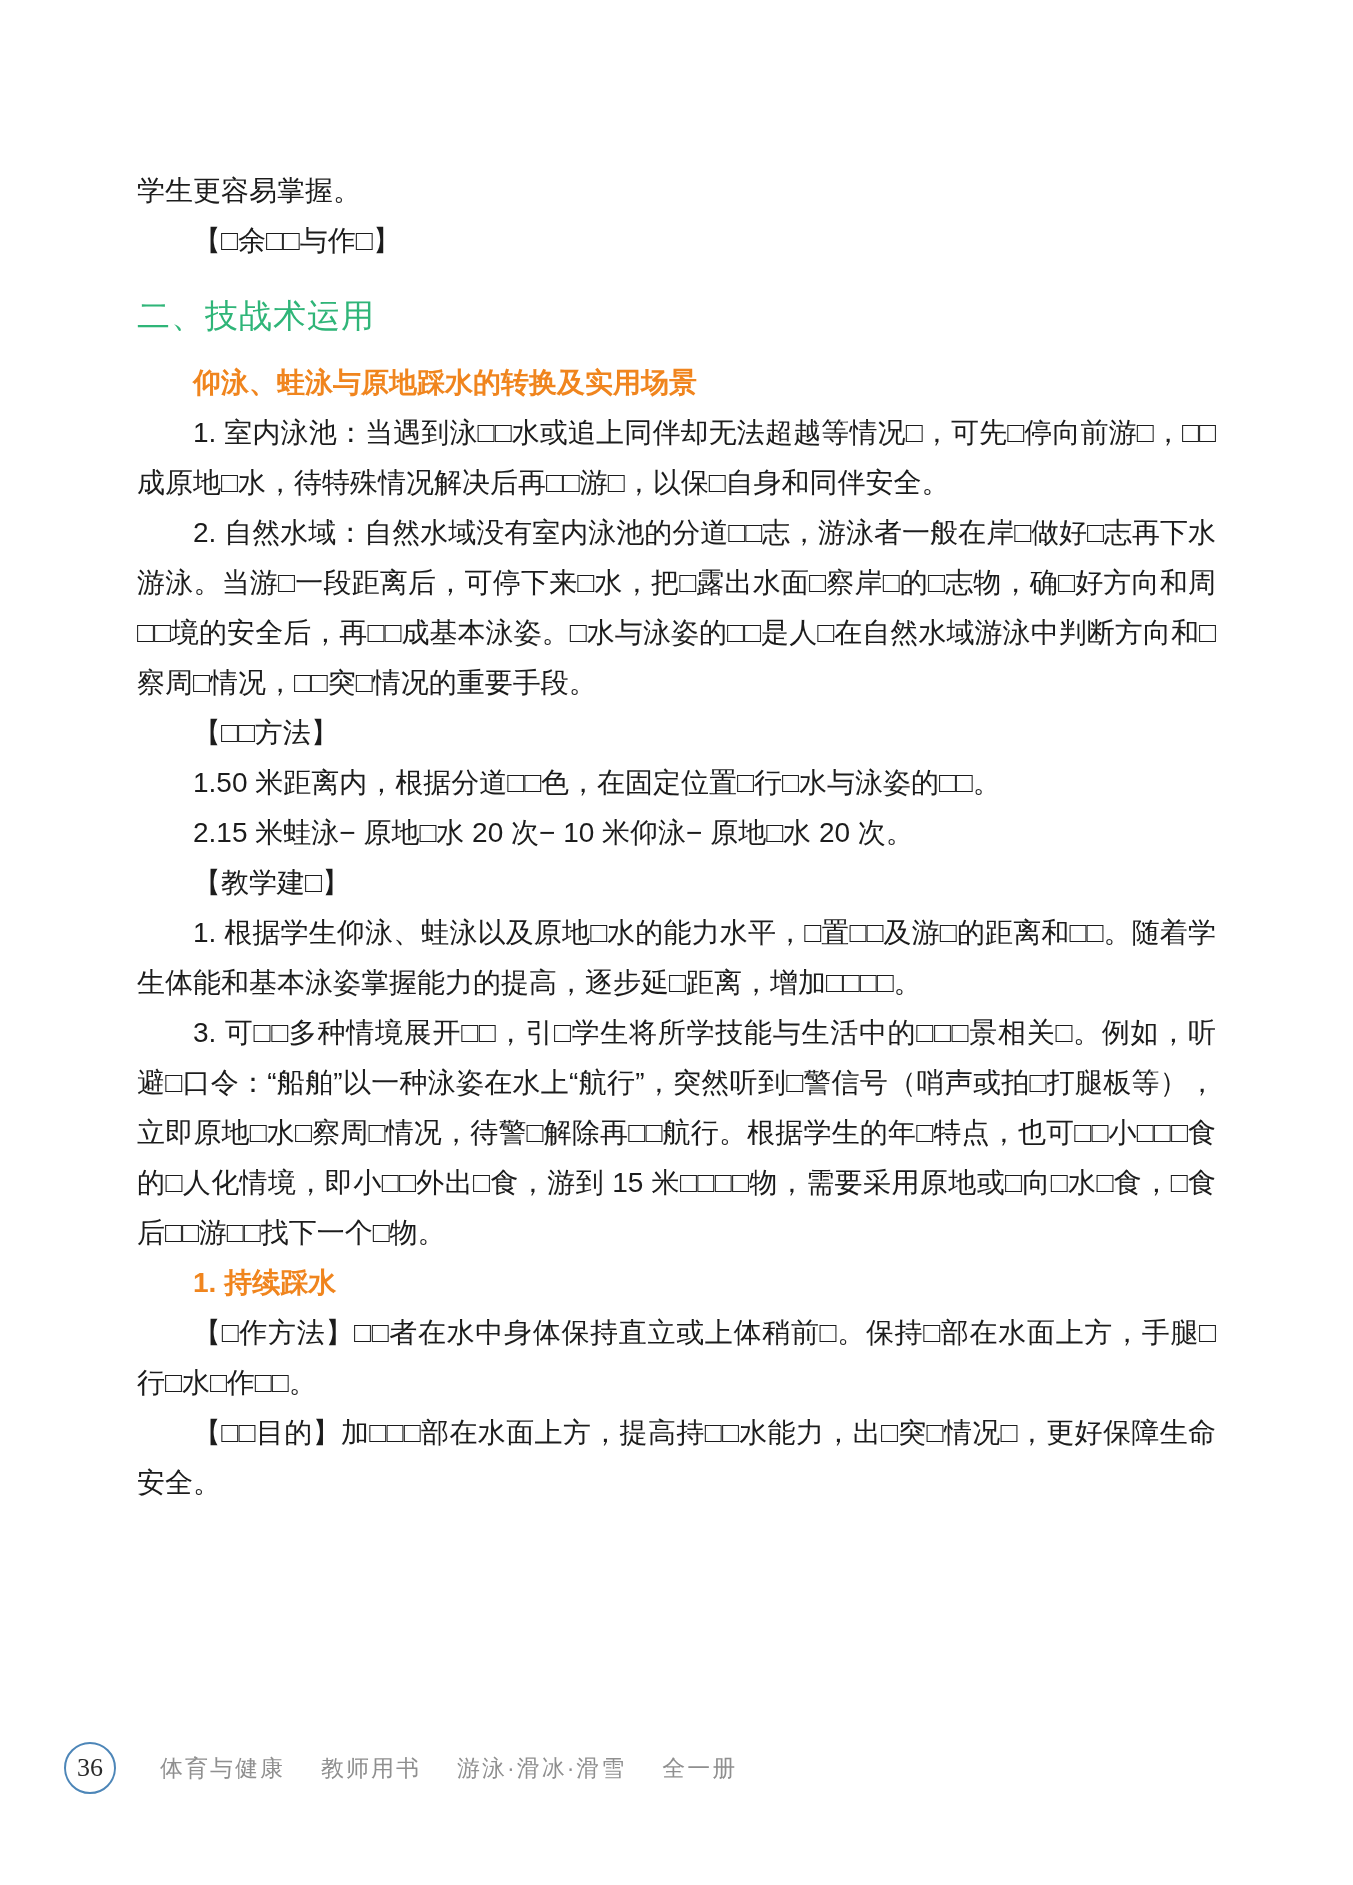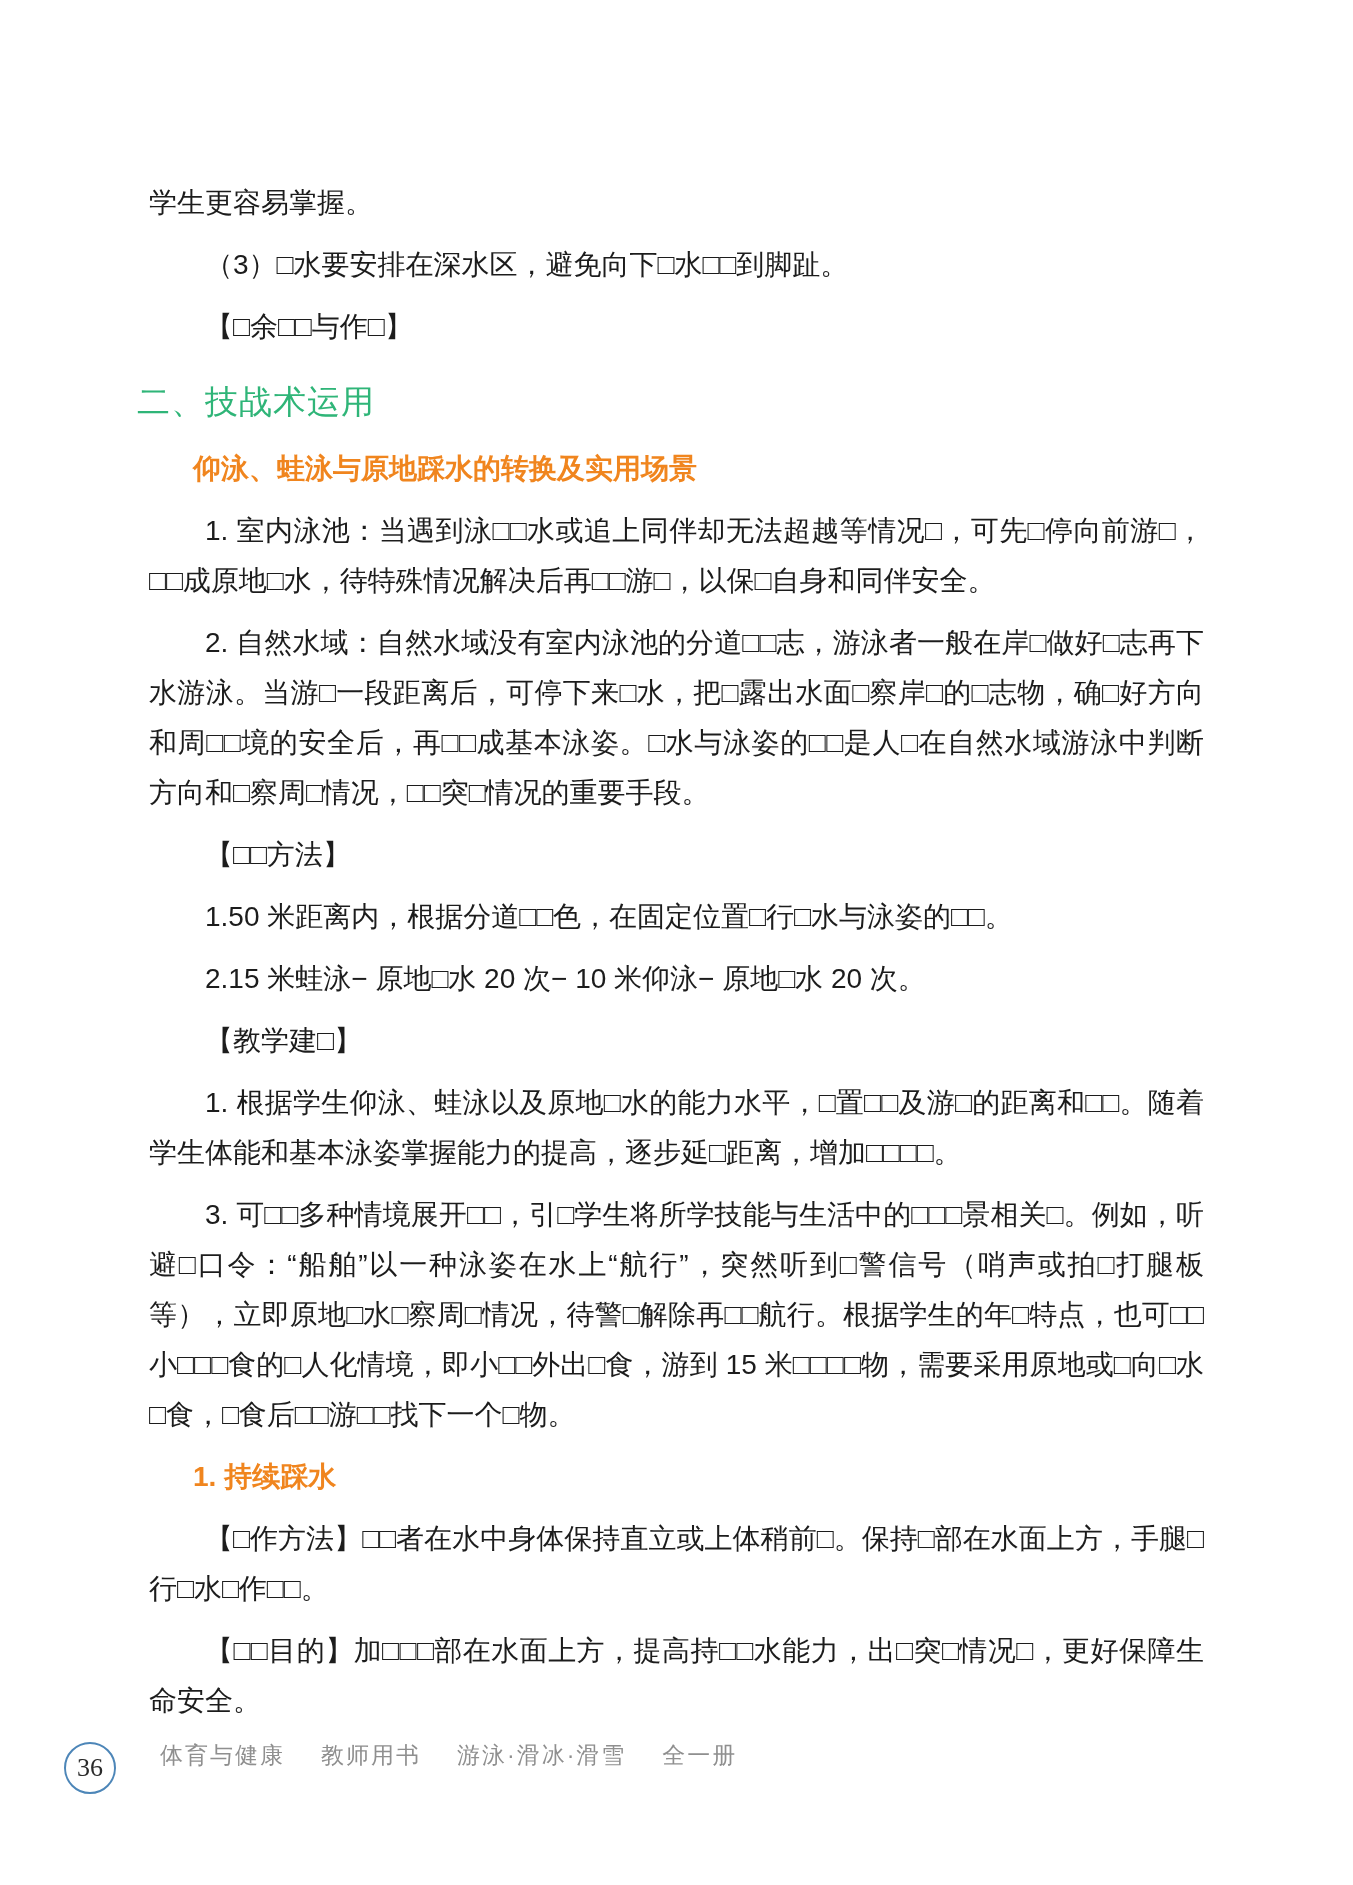--- a/index.html
+++ b/index.html
@@ -19,21 +19,21 @@
     position: absolute;
     top: 0;
     left: 0;
     width: 1079px;
     padding: 166px 137px 0 137px;
     font-size: 28px;
     line-height: 50px;
     text-align: justify;
   }
   .para {
-    margin: 12px;
+    margin: 0;
     text-indent: 2em;
   }
   .para.continuation {
     text-indent: 0;
   }
   .h2 {
     margin: 24px 0 16px 0;
     font-size: 33px;
     font-weight: normal;
     line-height: 52px;
@@ -73,35 +73,34 @@
     font-size: 26px;
     color: #2b2b2b;
     font-family: "Liberation Serif", "DejaVu Serif", serif;
   }
   .footer-text {
     position: absolute;
     left: 160px;
     top: 0;
     height: 56px;
     display: flex;
-    align-items: flex-start;
+    align-items: center;
     font-size: 23px;
     color: #8f8f8f;
     letter-spacing: 2px;
   }
   .footer-text span {
     margin-right: 36px;
   }
 </style>
 </head>
 <body>
 
 <div class="content">
   <p class="para continuation">学生更容易掌握。</p>
-  <p class="para">（3）□水要安排在深水区，避免向下□水□□到脚趾。</p>
   <p class="para">【□余□□与作□】</p>
 
   <h2 class="h2">二、技战术运用</h2>
   <h3 class="h3">仰泳、蛙泳与原地踩水的转换及实用场景</h3>
   <p class="para">1. 室内泳池：当遇到泳□□水或追上同伴却无法超越等情况□，可先□停向前游□，□□成原地□水，待特殊情况解决后再□□游□，以保□自身和同伴安全。</p>
   <p class="para">2. 自然水域：自然水域没有室内泳池的分道□□志，游泳者一般在岸□做好□志再下水游泳。当游□一段距离后，可停下来□水，把□露出水面□察岸□的□志物，确□好方向和周□□境的安全后，再□□成基本泳姿。□水与泳姿的□□是人□在自然水域游泳中判断方向和□察周□情况，□□突□情况的重要手段。</p>
   <p class="para">【□□方法】</p>
   <p class="para">1.50 米距离内，根据分道□□色，在固定位置□行□水与泳姿的□□。</p>
   <p class="para">2.15 米蛙泳− 原地□水 20 次− 10 米仰泳− 原地□水 20 次。</p>
   <p class="para">【教学建□】</p>

